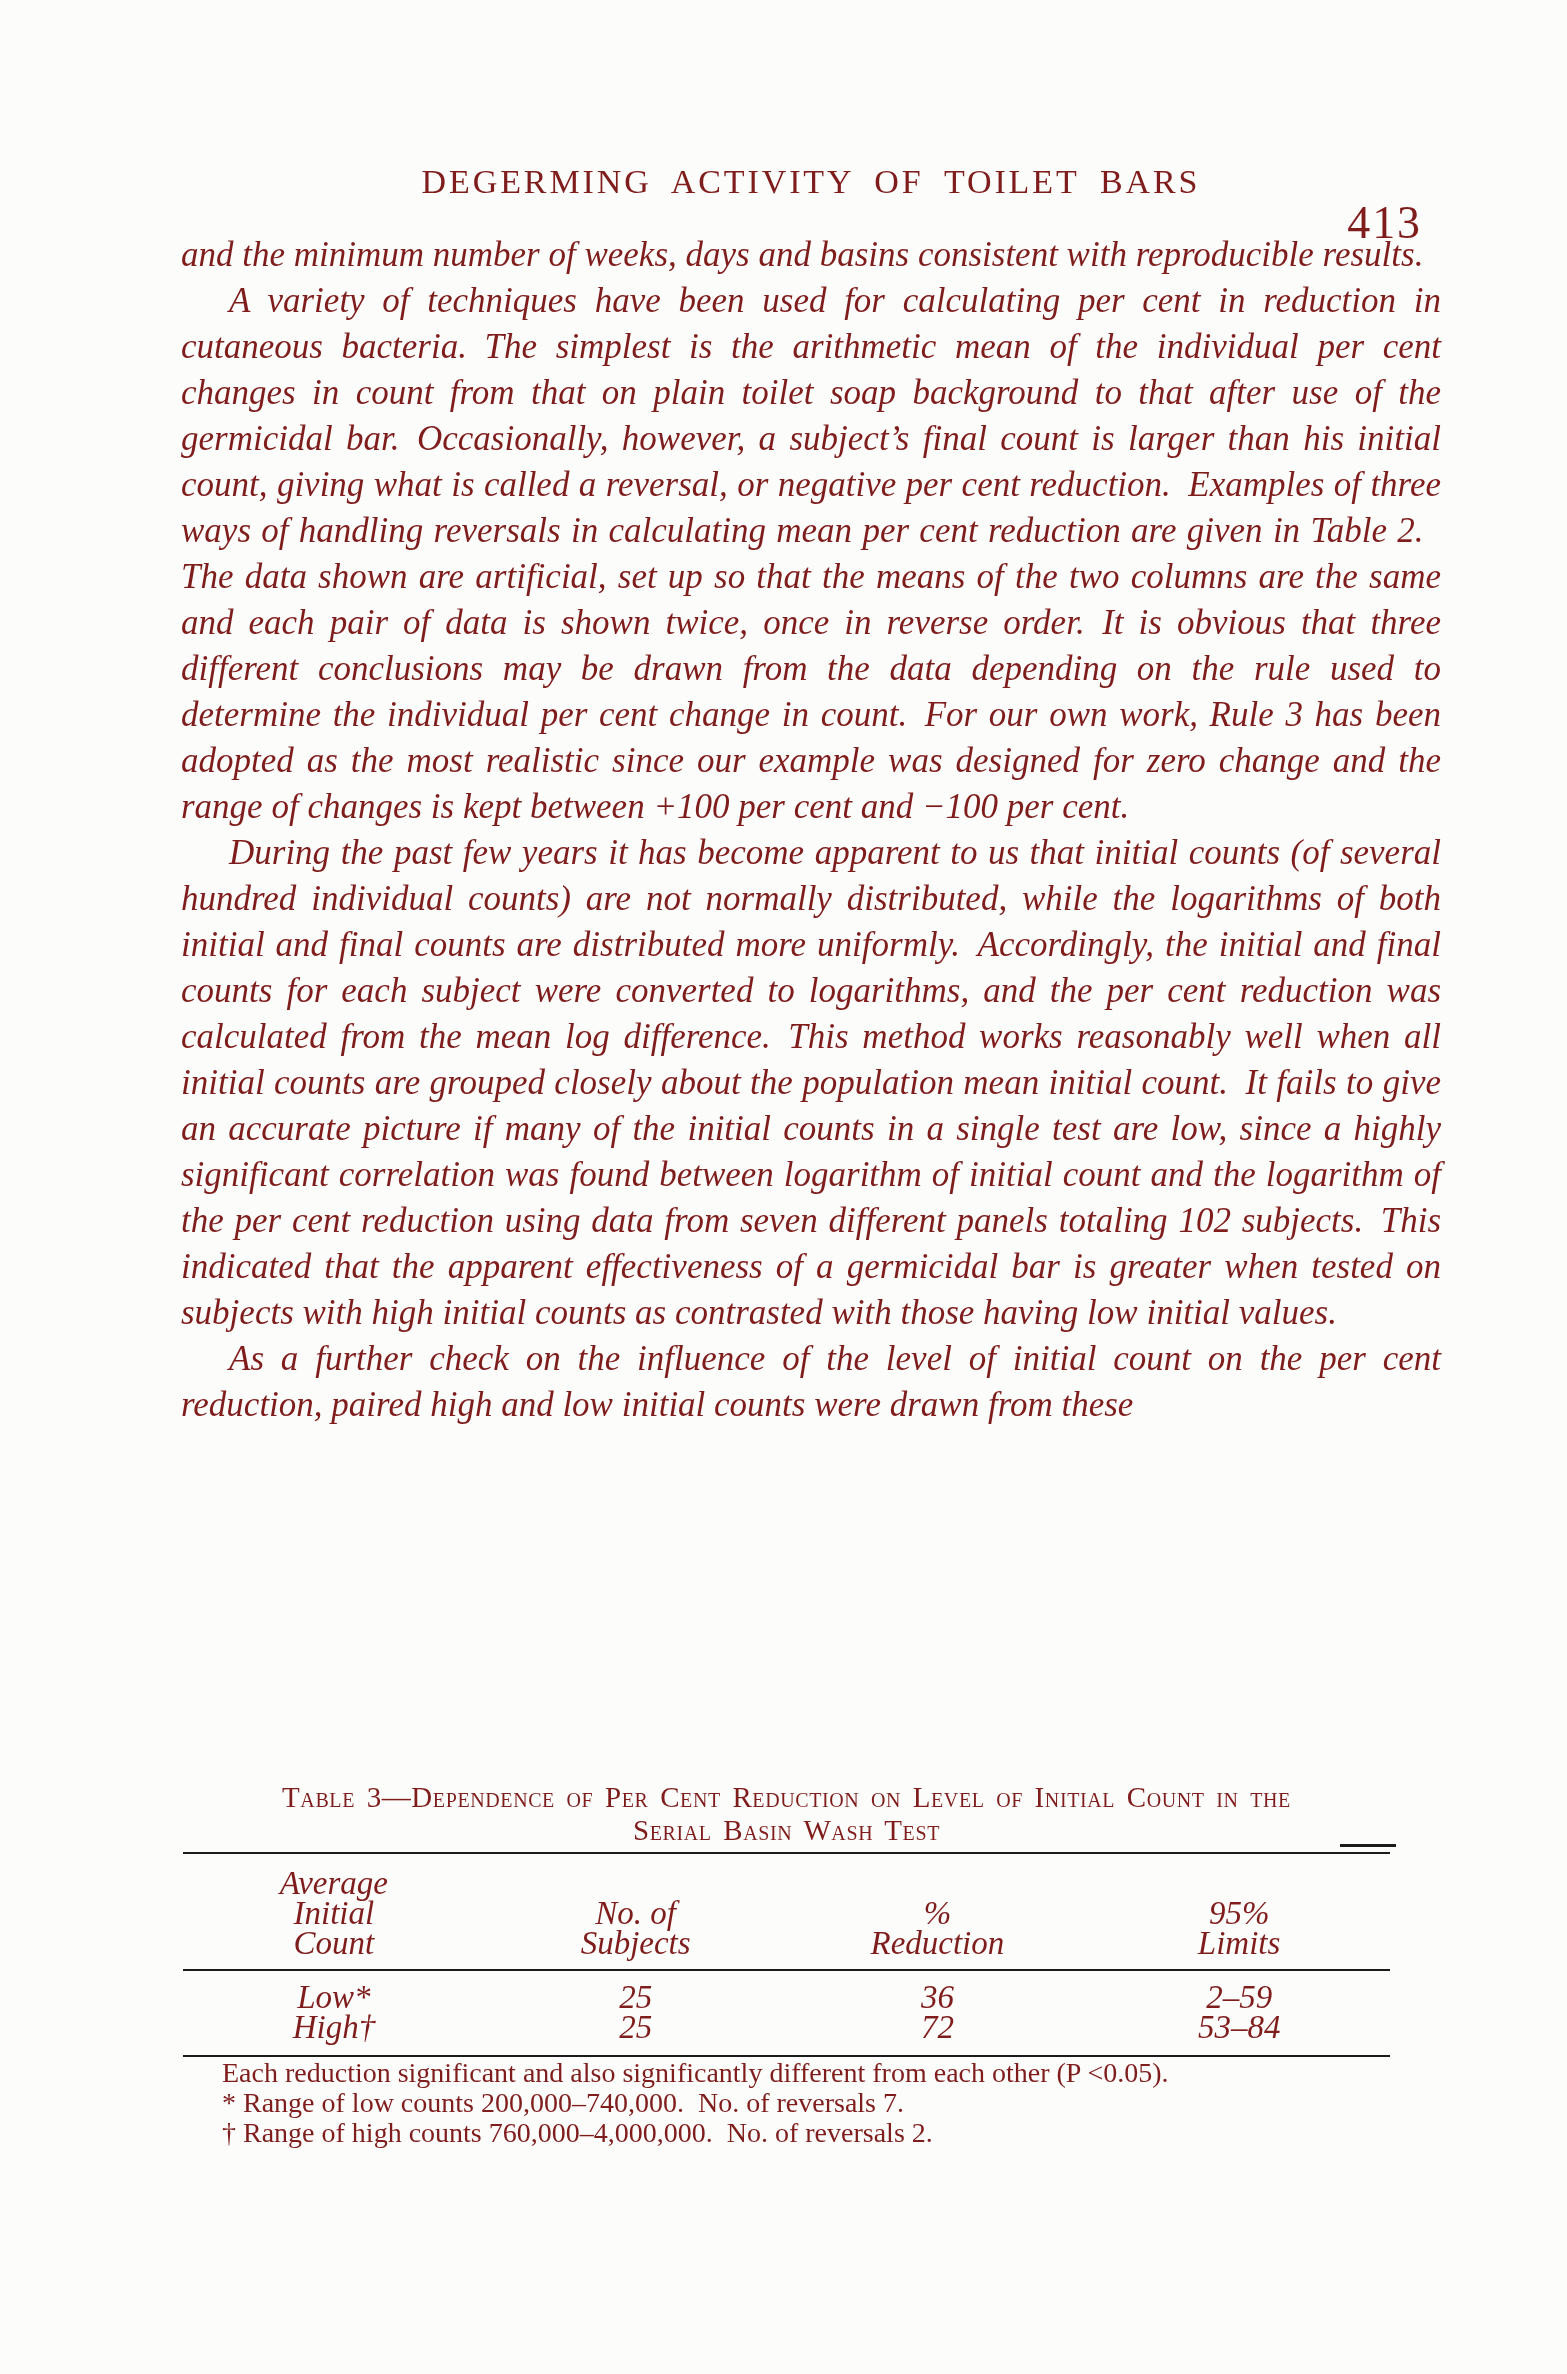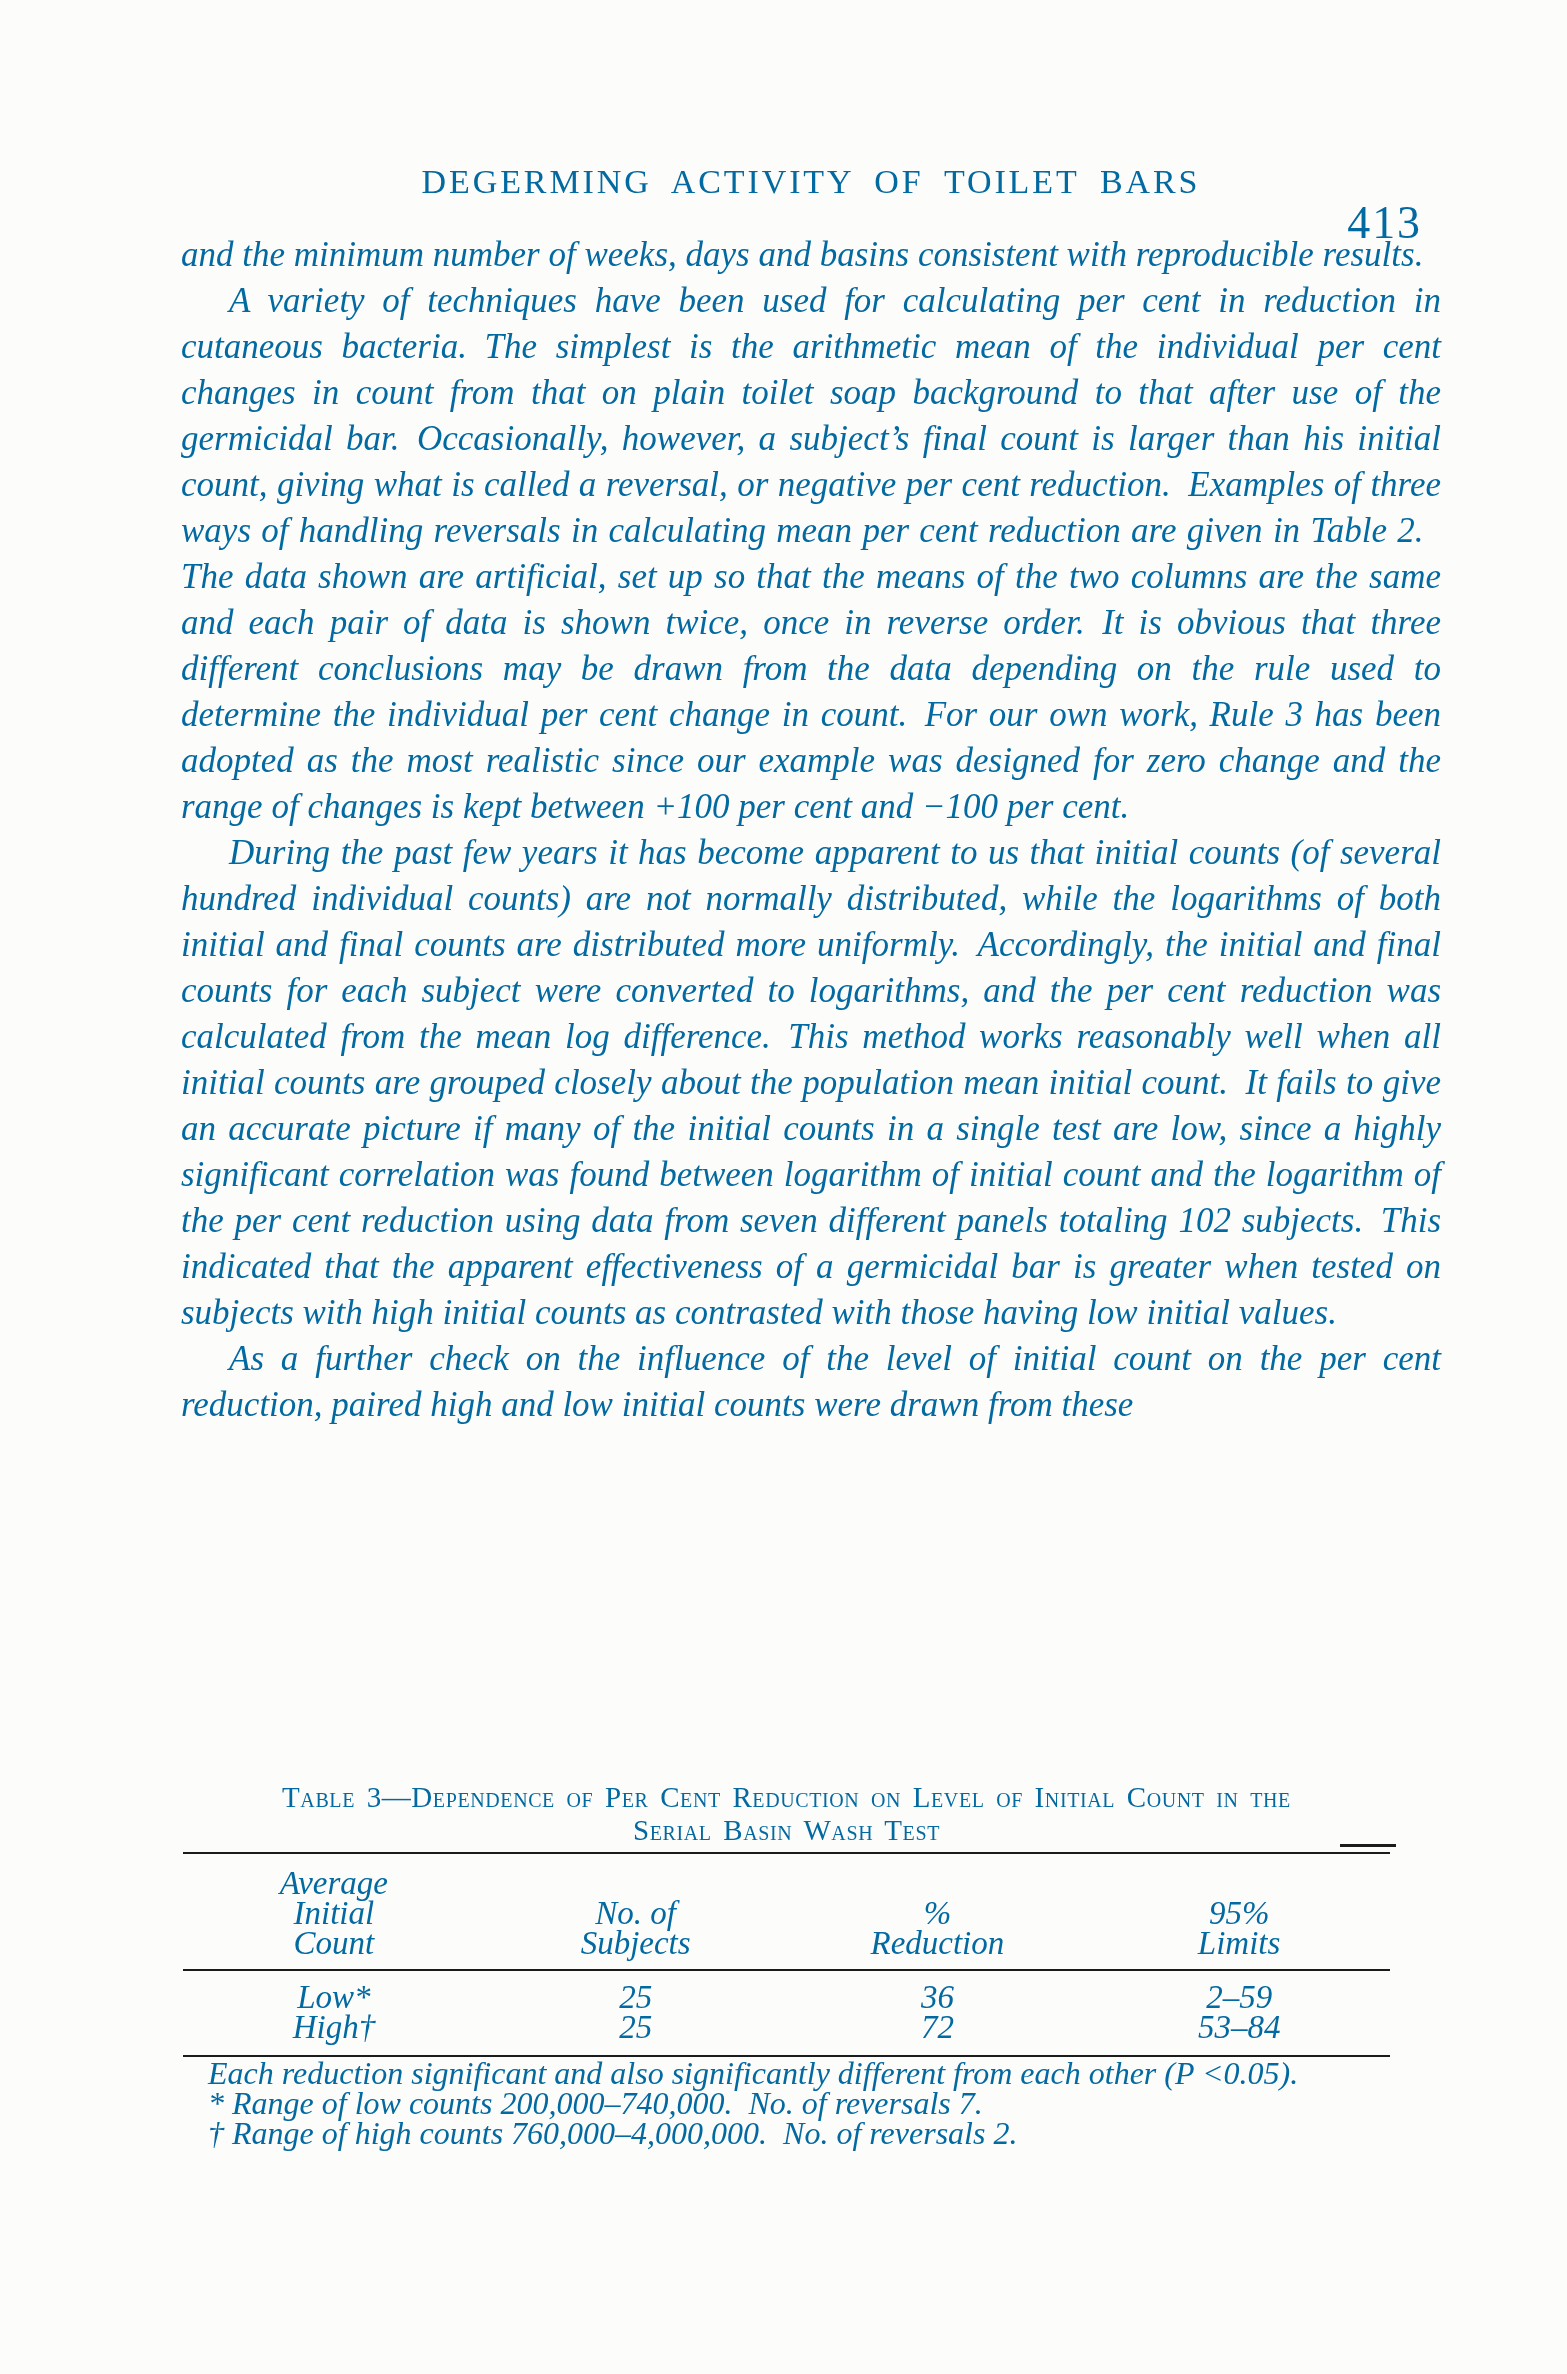--- a/index.html
+++ b/index.html
@@ -6,21 +6,21 @@
     margin: 0;
     padding: 0;
     background: #ffffff;
   }
   .page {
     position: relative;
     width: 1568px;
     height: 2375px;
     background: #fcfcfa;
     font-family: "Liberation Serif", "DejaVu Serif", serif;
-    color: #0369a1;
+    color: #7f1d1d;
     overflow: hidden;
   }
 
   
   .rh-title {
     position: absolute;
     top: 163px;
     left: 181px;
     width: 1260px;
     text-align: center;
@@ -103,25 +103,24 @@
   }
   .trow {
     font-size: 33px;
     line-height: 30px;
   }
 
   
   .footnotes {
     position: absolute;
     top: 2058px;
-    left: 208px;
+    left: 222px;
     width: 1249px;
-    font-size: 32px;
+    font-size: 28px;
     line-height: 30px;
-    font-style: italic;
   }
   .footnote { margin: 0; }
 </style>
 </head>
 <body>
 
 <div class="page">
 
   <div class="rh-title">DEGERMING ACTIVITY OF TOILET BARS</div>
   <div class="rh-page">413</div>

